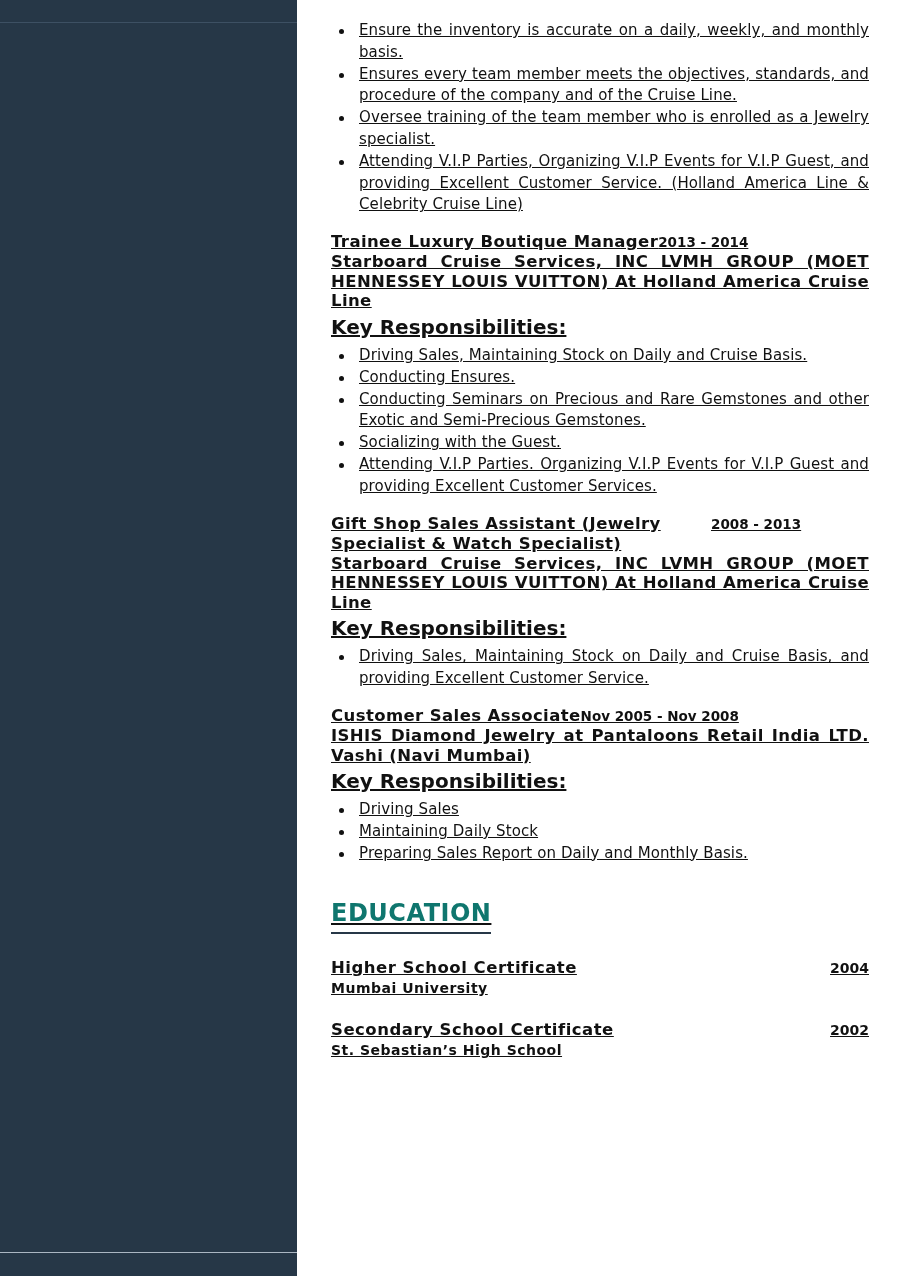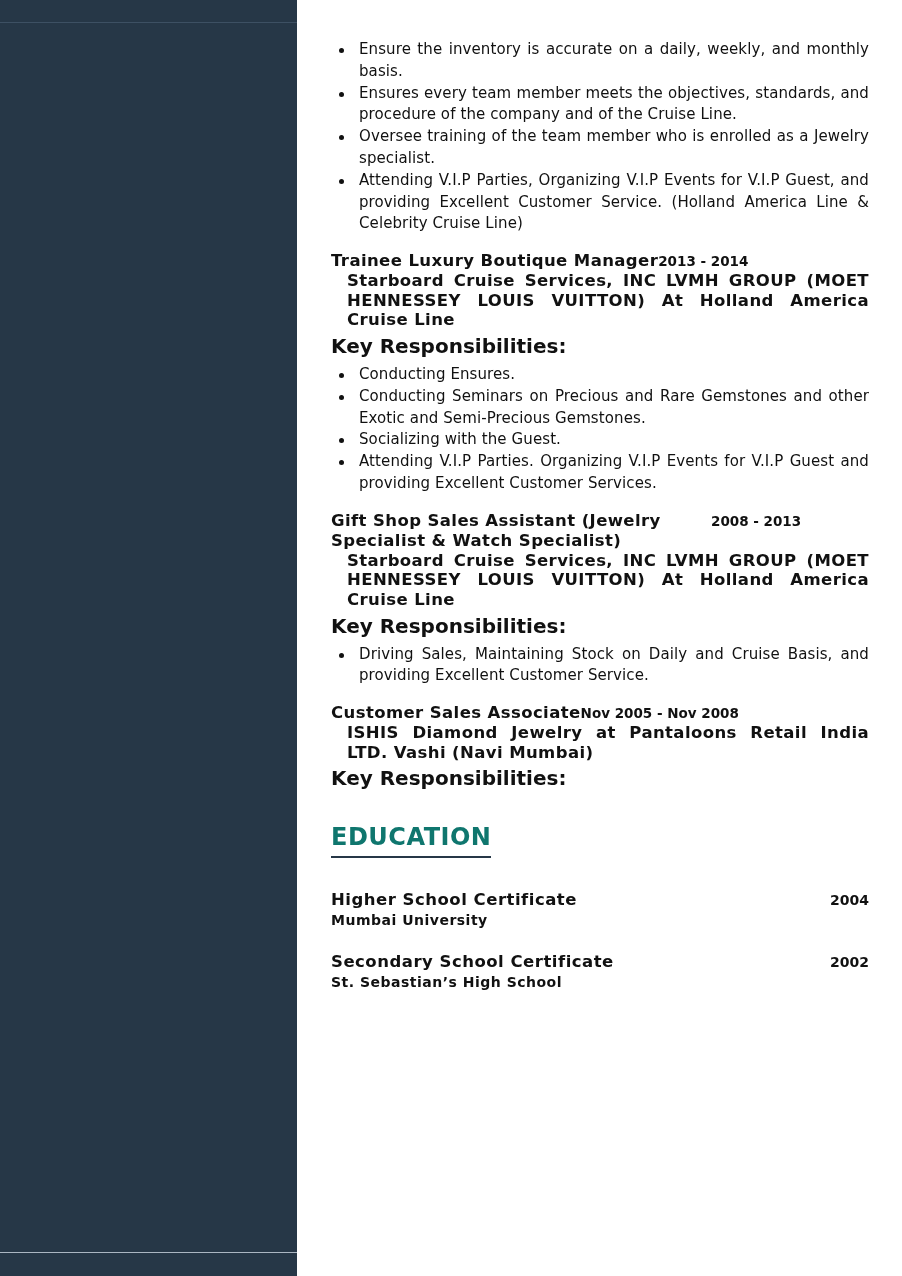--- a/index.html
+++ b/index.html
@@ -15,21 +15,21 @@
   }
   .sidebar .rule-top {
     position: absolute; left: 0; top: 22px; width: 297px; height: 1px;
     background: #3d5063;
   }
   .sidebar .rule-bottom {
     position: absolute; left: 0; top: 1252px; width: 297px; height: 1px;
     background: #aab6c2;
   }
   .main {
-    position: absolute; left: 331px; top: 39px; width: 538px;
+    position: absolute; left: 331px; top: 20px; width: 538px; text-decoration: underline;
   }
   ul.bullets {
     list-style: none; margin: 0; padding: 0;
   }
   ul.bullets li {
     position: relative; padding-left: 28px;
     font-size: 15px; line-height: 21.8px;
     text-align: justify;
     color: #111;
     letter-spacing: 0.1px;
@@ -45,34 +45,33 @@
   .job-title {
     font-weight: bold; font-size: 16.5px; line-height: 20px; letter-spacing: 0.4px;
     max-width: 380px;
   }
   .job-date {
     font-weight: bold; font-size: 13.5px; line-height: 20px; white-space: nowrap;
   }
   .company {
     font-weight: bold; font-size: 16.5px; line-height: 19.6px; letter-spacing: 0.4px;
     text-align: justify;
-    margin-left: 16px;
   }
   .key-resp {
     font-weight: bold; font-size: 20px; line-height: 20px; margin-top: 6px; margin-bottom: 8px;
   }
   .section-title {
     margin-top: 34px;
     font-weight: bold; font-size: 24px; color: #0f766e; letter-spacing: 0.5px;
     line-height: 30px;
   }
   .section-rule {
     width: 160px; height: 2px; background: #263747; margin-top: 4px;
   }
-  .edu { margin-top: 32px; }
+  .edu { margin-top: 24px; }
   .edu + .edu { margin-top: 21px; }
   .edu-head { display: flex; justify-content: space-between; }
   .edu-title { font-weight: bold; font-size: 16.5px; line-height: 20px; letter-spacing: 0.5px; }
   .edu-year { font-weight: bold; font-size: 14px; line-height: 20px; }
   .edu-school { font-weight: bold; font-size: 14px; line-height: 21px; letter-spacing: 0.5px; }
 </style>
 </head>
 <body>
 
 <div class="sidebar">
@@ -90,20 +89,21 @@
   </ul>
 
   <div class="job">
     <div class="job-head">
       <div class="job-title">Trainee Luxury Boutique Manager</div>
       <div class="job-date">2013 - 2014</div>
     </div>
     <div class="company">Starboard Cruise Services, INC LVMH GROUP (MOET HENNESSEY LOUIS VUITTON) At Holland America Cruise Line</div>
     <div class="key-resp">Key Responsibilities:</div>
     <ul class="bullets">
+      <li><span class="dot"></span><span>Driving Sales, Maintaining Stock on Daily and Cruise Basis.</span></li>
       <li><span class="dot"></span><span>Conducting Ensures.</span></li>
       <li><span class="dot"></span><span>Conducting Seminars on Precious and Rare Gemstones and other Exotic and Semi-Precious Gemstones.</span></li>
       <li><span class="dot"></span><span>Socializing with the Guest.</span></li>
       <li><span class="dot"></span><span>Attending V.I.P Parties. Organizing V.I.P Events for V.I.P Guest and providing Excellent Customer Services.</span></li>
     </ul>
   </div>
 
   <div class="job">
     <div class="job-head">
       <div class="job-title">Gift Shop Sales Assistant (Jewelry Specialist &amp; Watch Specialist)</div>
@@ -116,20 +116,25 @@
     </ul>
   </div>
 
   <div class="job">
     <div class="job-head">
       <div class="job-title">Customer Sales Associate</div>
       <div class="job-date">Nov 2005 - Nov 2008</div>
     </div>
     <div class="company">ISHIS Diamond Jewelry at Pantaloons Retail India LTD. Vashi (Navi Mumbai)</div>
     <div class="key-resp">Key Responsibilities:</div>
+    <ul class="bullets">
+      <li><span class="dot"></span><span>Driving Sales</span></li>
+      <li><span class="dot"></span><span>Maintaining Daily Stock</span></li>
+      <li><span class="dot"></span><span>Preparing Sales Report on Daily and Monthly Basis.</span></li>
+    </ul>
   </div>
 
   <div class="section-title">EDUCATION</div>
   <div class="section-rule"></div>
 
   <div class="edu">
     <div class="edu-head">
       <div class="edu-title">Higher School Certificate</div>
       <div class="edu-year">2004</div>
     </div>

